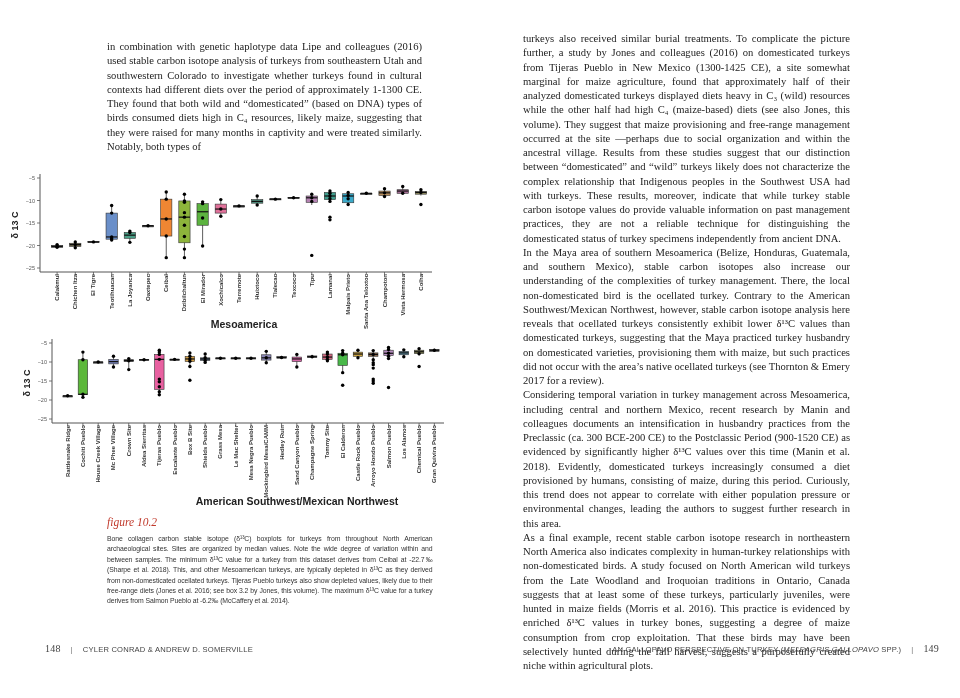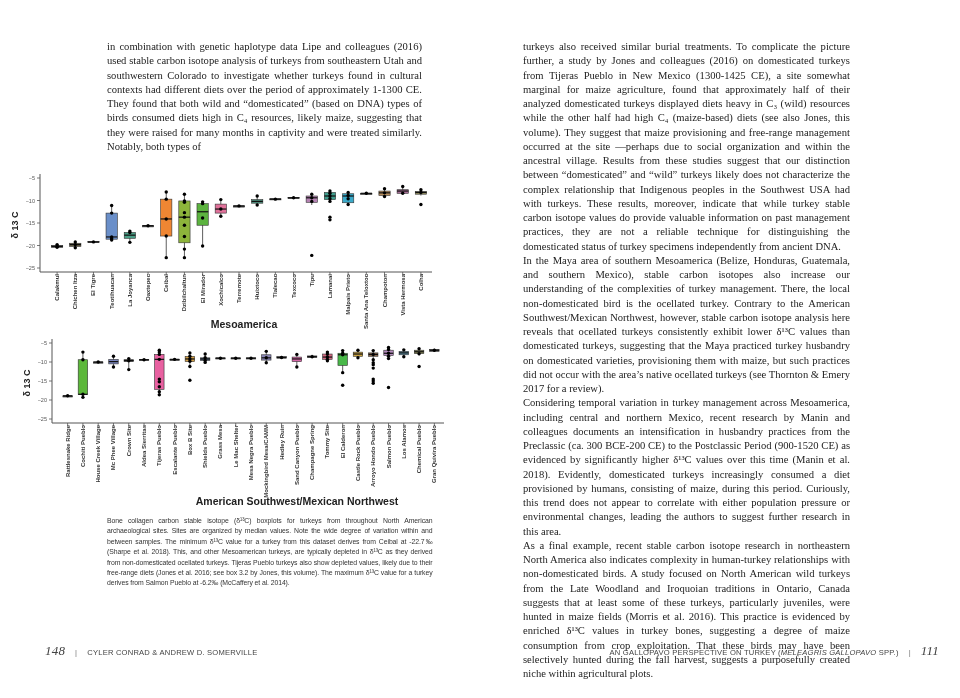--- a/index.html
+++ b/index.html
@@ -3,28 +3,28 @@
 <meta charset="utf-8">
 <style>
   html, body { margin:0; padding:0; background:#fff; }
   body { width:960px; height:698px; position:relative; overflow:hidden; font-family:"Liberation Serif", serif; color:#1a1a1a; }
   .page { position:absolute; top:0; height:698px;padding-left:31px; }
   .left { left:0; width:480px; }
   .right { left:480px; width:480px; }
   .body-text { position:absolute; font-family:"Liberation Serif", serif; font-size:10.6px; line-height:14.25px; text-align:justify; color:#222; }
   .body-text p { margin:0; }
   .left .body-text { left:107px; top:40px; width:315px; }
-  .right .body-text { left:43px; top:40px; width:327px; }
+  .right .body-text { left:43px; top:32px; width:327px; }
   .chart { position:absolute; left:0; }
   .chart svg { display:block; }
   .caption { position:absolute; left:107px; top:516px; width:326px; }
   .fig-label { font-family:"Liberation Serif", serif; font-style:italic; color:#c0392b; font-size:11.5px; margin-bottom:6px; }
   .cap-text { font-family:"Liberation Sans", sans-serif; font-size:7.4px; line-height:10.4px; text-align:justify; color:#333; letter-spacing:-0.1px; transform:scaleX(0.93); transform-origin:left top; width:350px; }
   .footer { position:absolute; top:643px; font-family:"Liberation Sans", sans-serif; font-size:7.6px; color:#444; letter-spacing:0.2px; }
-  .footer .num { font-family:"Liberation Serif", serif; font-size:13px;font-style:italic; }
+  .footer .num { font-family:"Liberation Serif", serif; font-size:10px; }
   .footer .sep { margin:0 10px; color:#777; }
   .left .footer { left:45px; }
   .right .footer { right:52px; }
   .ital { font-style:italic;text-align:right; }
 </style>
 </head>
 <body>
 
 <div class="page left">
   <div class="body-text">
@@ -433,31 +433,32 @@
         <line x1="422.35999999999996" y1="13.700000000000003" x2="422.35999999999996" y2="16.739999999999995" stroke="#333" stroke-width="0.8"></line>
         <rect x="417.62319999999994" y="14.459999999999994" width="9.4736" height="1.9000000000000057" fill="#444" stroke="#333" stroke-width="0.6"></rect>
         <line x1="417.62319999999994" y1="15.219999999999999" x2="427.0968" y2="15.219999999999999" stroke="#111" stroke-width="1.2"></line>
         <circle cx="422.35999999999996" cy="15.219999999999999" r="1.7" fill="#000"></circle>
         <text x="0" y="0" transform="translate(424.35999999999996,90) rotate(-90)" text-anchor="end" font-size="6" fill="#333" font-family="Liberation Sans, sans-serif" font-weight="bold">Gran Quivira Pueblo</text>
         <text x="285" y="170" text-anchor="middle" font-size="10.5" font-weight="bold" fill="#222" font-family="Liberation Sans, sans-serif">American Southwest/Mexican Northwest</text>
       </svg>
   </div>
 
   <div class="caption">
+    <div class="fig-label">figure 10.2</div>
     <div class="cap-text">Bone collagen carbon stable isotope (δ¹³C) boxplots for turkeys from throughout North American archaeological sites. Sites are organized by median values. Note the wide degree of variation within and between samples. The minimum δ¹³C value for a turkey from this dataset derives from Ceibal at -22.7‰ (Sharpe et al. 2018). This, and other Mesoamerican turkeys, are typically depleted in δ¹³C as they derived from non-domesticated ocellated turkeys. Tijeras Pueblo turkeys also show depleted values, likely due to their free-range diets (Jones et al. 2016; see box 3.2 by Jones, this volume). The maximum δ¹³C value for a turkey derives from Salmon Pueblo at -6.2‰ (McCaffery et al. 2014).</div>
   </div>
 
   <div class="footer">
     <span class="num">148</span><span class="sep">|</span><span>CYLER CONRAD &amp; ANDREW D. SOMERVILLE</span>
   </div>
 </div>
 
 <div class="page right">
   <div class="body-text">
     <p>turkeys also received similar burial treatments. To complicate the picture further, a study by Jones and colleagues (2016) on domesticated turkeys from Tijeras Pueblo in New Mexico (1300-1425 CE), a site somewhat marginal for maize agriculture, found that approximately half of their analyzed domesticated turkeys displayed diets heavy in C₃ (wild) resources while the other half had high C₄ (maize-based) diets (see also Jones, this volume). They suggest that maize provisioning and free-range management occurred at the site —perhaps due to social organization and within the ancestral village. Results from these studies suggest that our distinction between “domesticated” and “wild” turkeys likely does not characterize the complex relationship that Indigenous peoples in the Southwest USA had with turkeys. These results, moreover, indicate that while turkey stable carbon isotope values do provide valuable information on past management practices, they are not a reliable technique for distinguishing the domesticated status of turkey specimens independently from ancient DNA.</p>
     <p>In the Maya area of southern Mesoamerica (Belize, Honduras, Guatemala, and southern Mexico), stable carbon isotopes also increase our understanding of the complexities of turkey management. There, the local non-domesticated bird is the ocellated turkey. Contrary to the American Southwest/Mexican Northwest, however, stable carbon isotope analysis here reveals that ocellated turkeys consistently exhibit lower δ¹³C values than domesticated turkeys, suggesting that the Maya practiced turkey husbandry on domesticated varieties, provisioning them with maize, but such practices did not occur with the area’s native ocellated turkeys (see Thornton &amp; Emery 2017 for a review).</p>
     <p>Considering temporal variation in turkey management across Mesoamerica, including central and northern Mexico, recent research by Manin and colleagues documents an intensification in husbandry practices from the Preclassic (ca. 300 BCE-200 CE) to the Postclassic Period (900-1520 CE) as evidenced by significantly higher δ¹³C values over this time (Manin et al. 2018). Evidently, domesticated turkeys increasingly consumed a diet provisioned by humans, consisting of maize, during this period. Curiously, this trend does not appear to correlate with either population pressure or environmental changes, leading the authors to suggest further research in this area.</p>
     <p>As a final example, recent stable carbon isotope research in northeastern North America also indicates complexity in human-turkey relationships with non-domesticated birds. A study focused on North American wild turkeys from the Late Woodland and Iroquoian traditions in Ontario, Canada suggests that at least some of these turkeys, particularly juveniles, were hunted in maize fields (Morris et al. 2016). This practice is evidenced by enriched δ¹³C values in turkey bones, suggesting a degree of maize consumption from crop exploitation. That these birds may have been selectively hunted during the fall harvest, suggests a purposefully created niche within agricultural plots.</p>
   </div>
   <div class="footer">
-    <span>AN GALLOPAVO PERSPECTIVE ON TURKEY (</span><span class="ital">MELEAGRIS GALLOPAVO</span><span> SPP.)</span><span class="sep">|</span><span class="num">111</span>
+    <span>AN GALLOPAVO PERSPECTIVE ON TURKEY (</span><span class="ital">MELEAGRIS GALLOPAVO</span><span> SPP.)</span><span class="sep">|</span><span class="num">149</span>
   </div>
 </div>
 
 </body></html>

